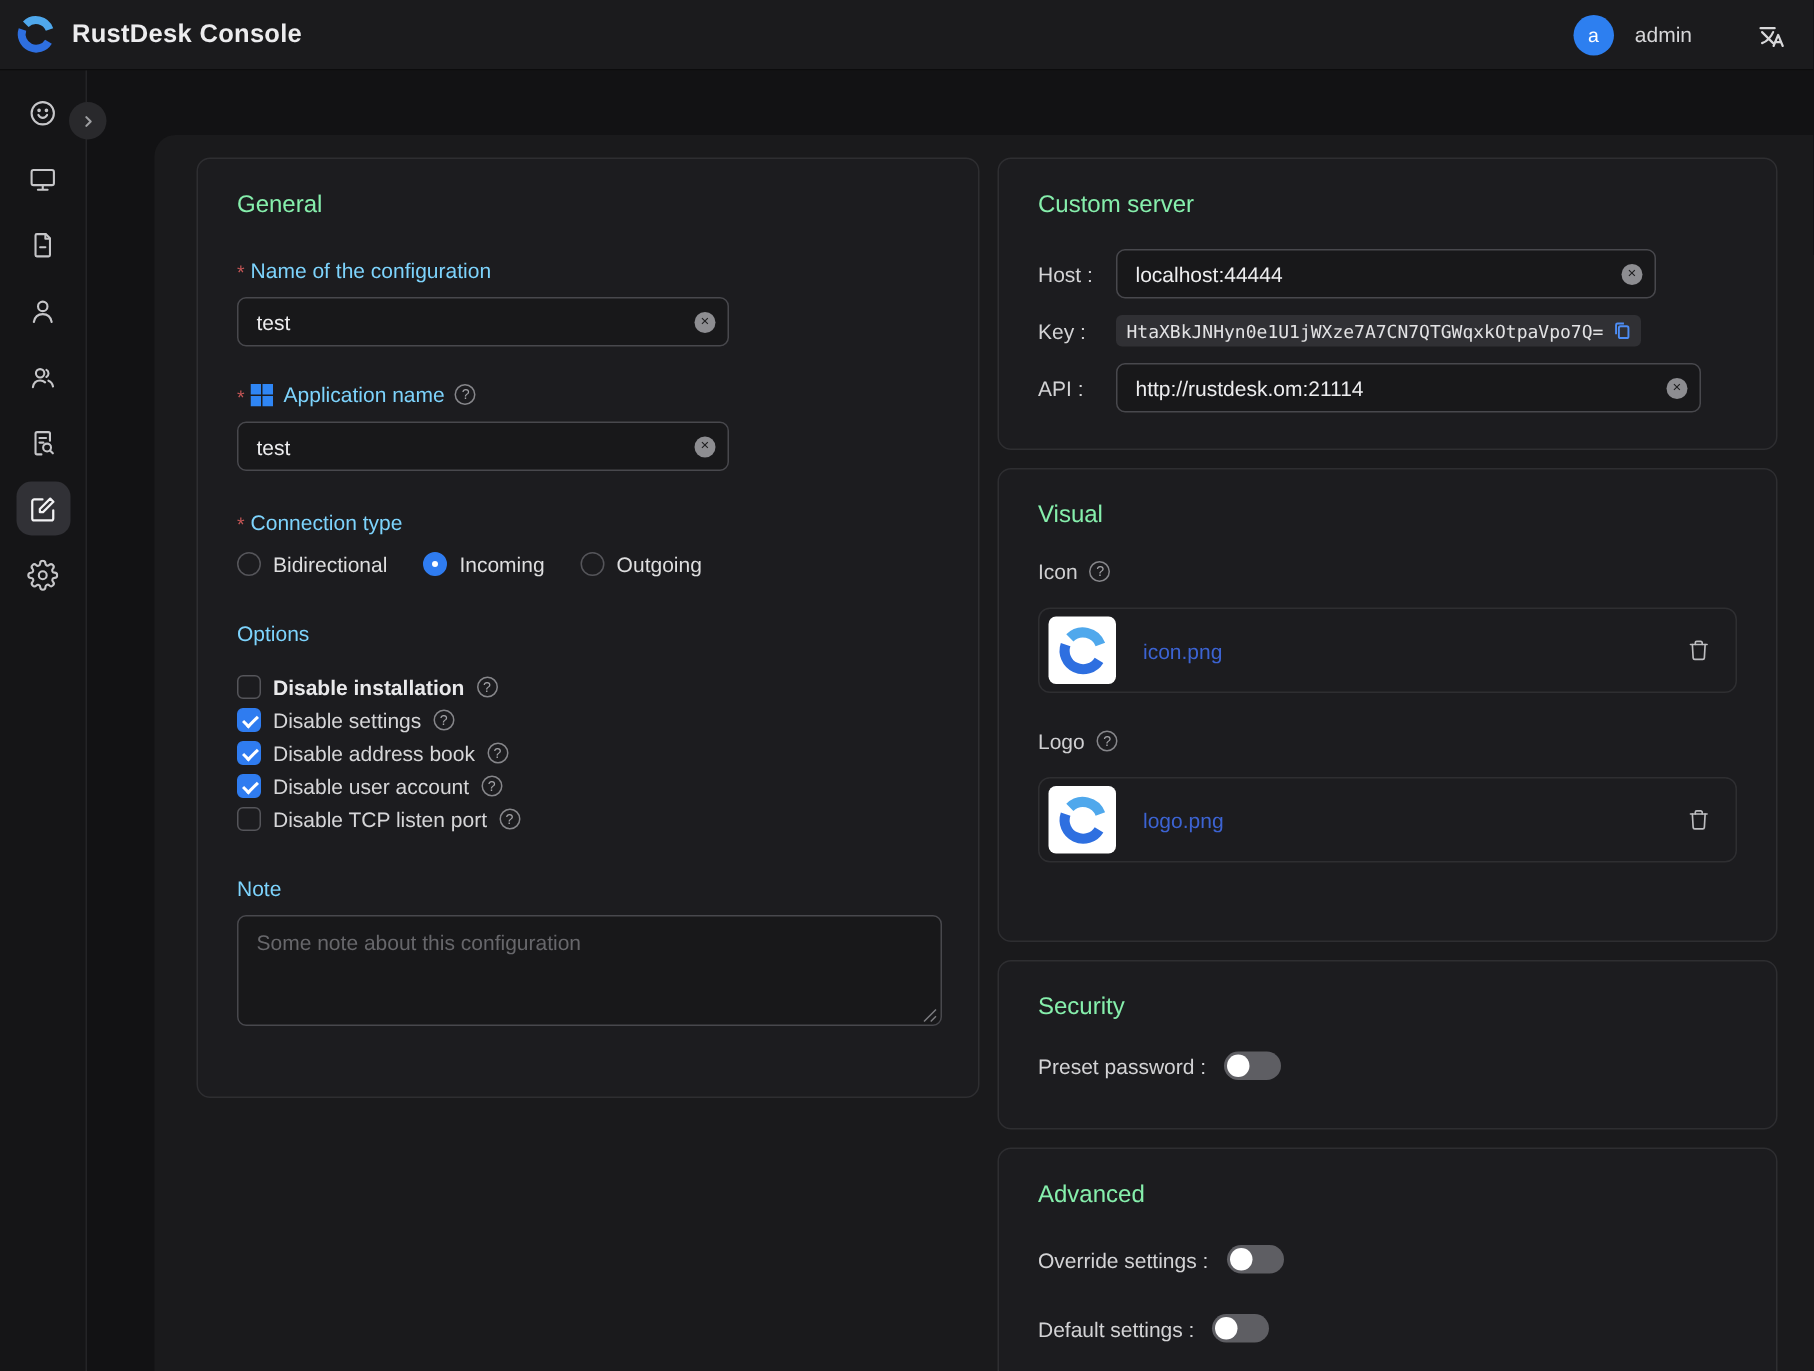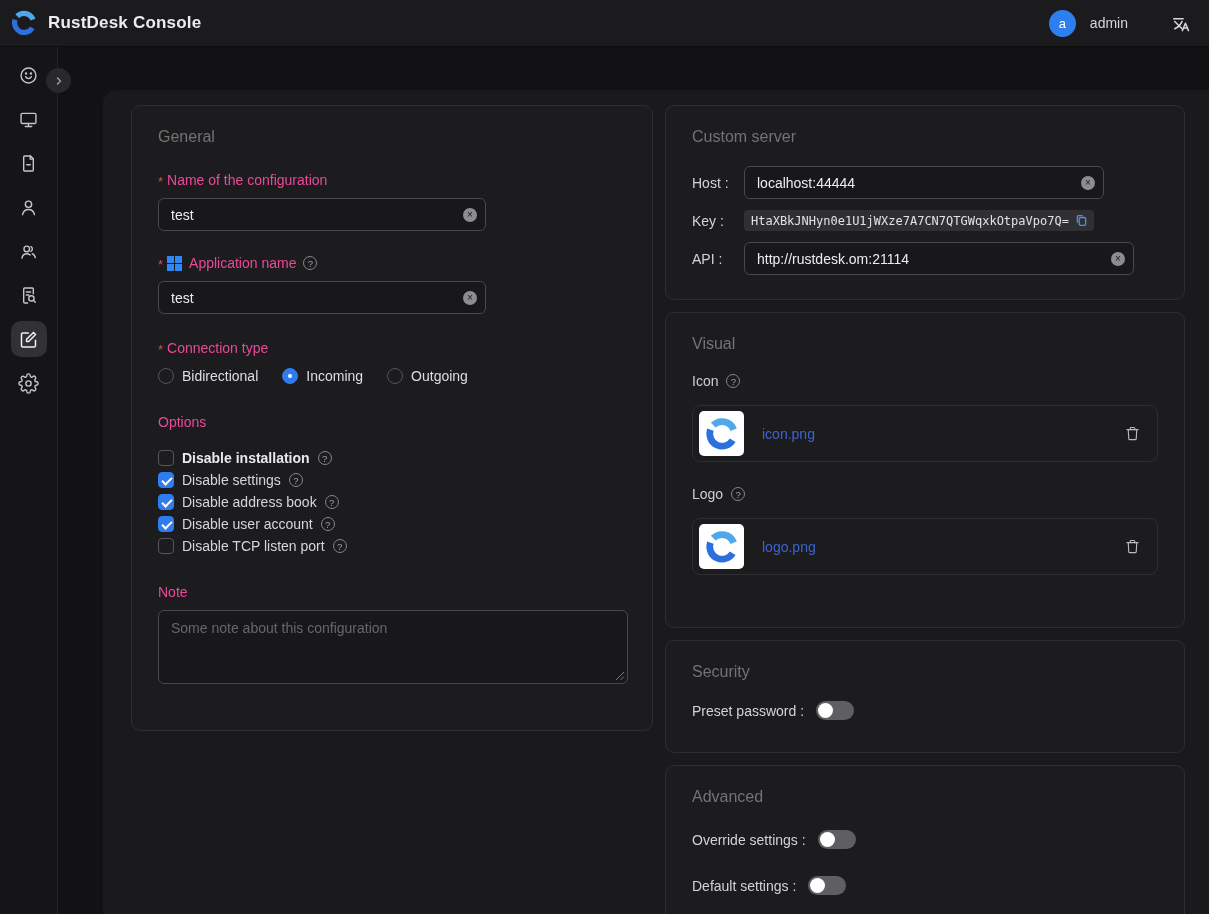--- a/index.html
+++ b/index.html
@@ -30,24 +30,24 @@
     justify-content:center; cursor:pointer; z-index:5; color:#9fa0a3; }
 
   .main { position:relative; flex:1; background:#121214; }
   .panel { position:absolute; left:45px; top:43px; right:0; bottom:0; background:#1a1a1c;
     border-top-left-radius:14px; overflow:hidden; padding:15px 24px 0 28px; }
   .columns { display:flex; gap:12px; align-items:flex-start; }
   .col-left { width:522px; flex:none; }
   .col-right { width:520px; flex:none; display:flex; flex-direction:column; gap:12px; }
 
   .card { background:#1c1c1f; border:1px solid #2e2e31; border-radius:9px; padding:22px 26px; }
-  .card-title { font-size:16px; color:#737373; font-weight:400; }
-
-  
-  .field-label { display:flex; align-items:center; gap:7px; font-size:14px; color:#ec4899;text-align:right; }
+  .card-title { font-size:16px; color:#86efac; font-weight:400; }
+
+  
+  .field-label { display:flex; align-items:center; gap:7px; font-size:14px; color:#7dd3fc;text-align:right; }
   .field-label.required::before { content:"*"; color:#c45656; font-size:13px; margin-right:-3px;
     position:relative; top:1px; }
   .text-input { position:relative; width:328px; }
   .text-input input { width:100%; height:33px; background:#18181a; border:1px solid #48484d;
     border-radius:6px; color:#ededef; font-size:14px; padding:0 30px 0 12px;
     font-family:"Liberation Sans", sans-serif; outline:none; }
   .clear-btn { position:absolute; right:9px; top:50%; transform:translateY(-50%);
     width:14px; height:14px; border-radius:50%; background:#8d8d91; color:#1b1b1d;
     font-size:10px; line-height:14px; text-align:center; cursor:pointer; }
   .help-circle { width:14px; height:14px; border:1px solid #86868a; border-radius:50%;

